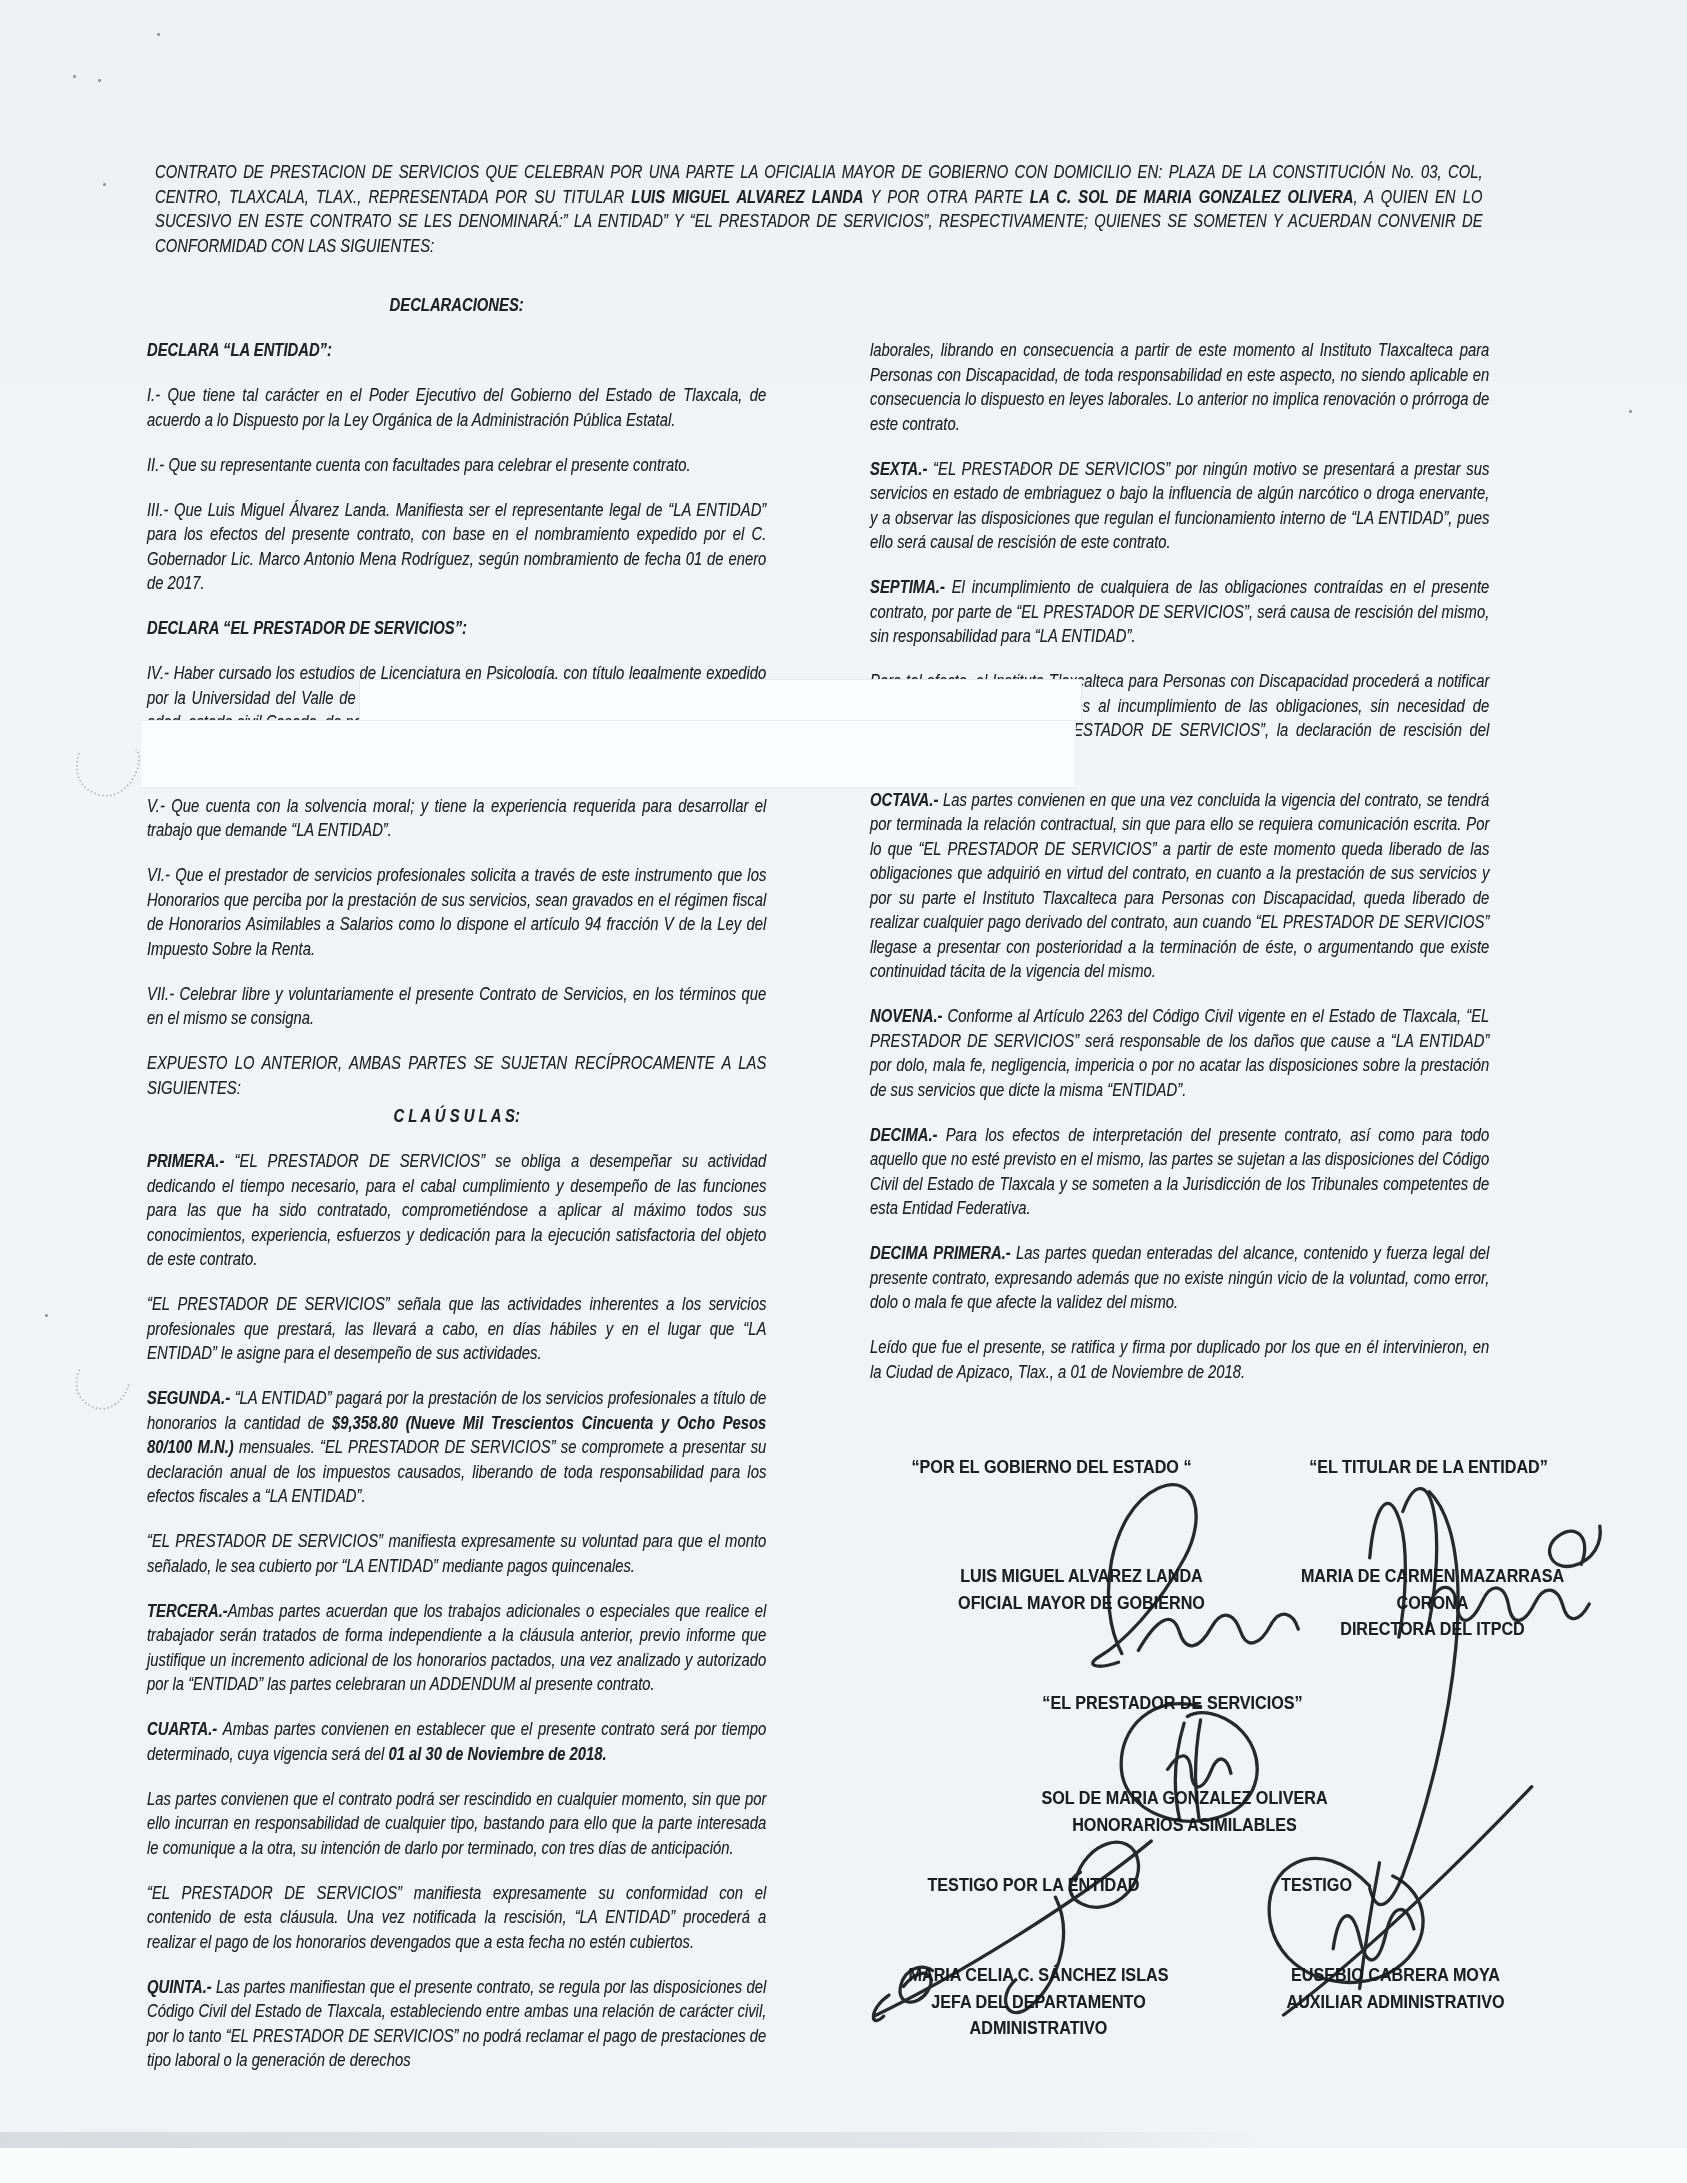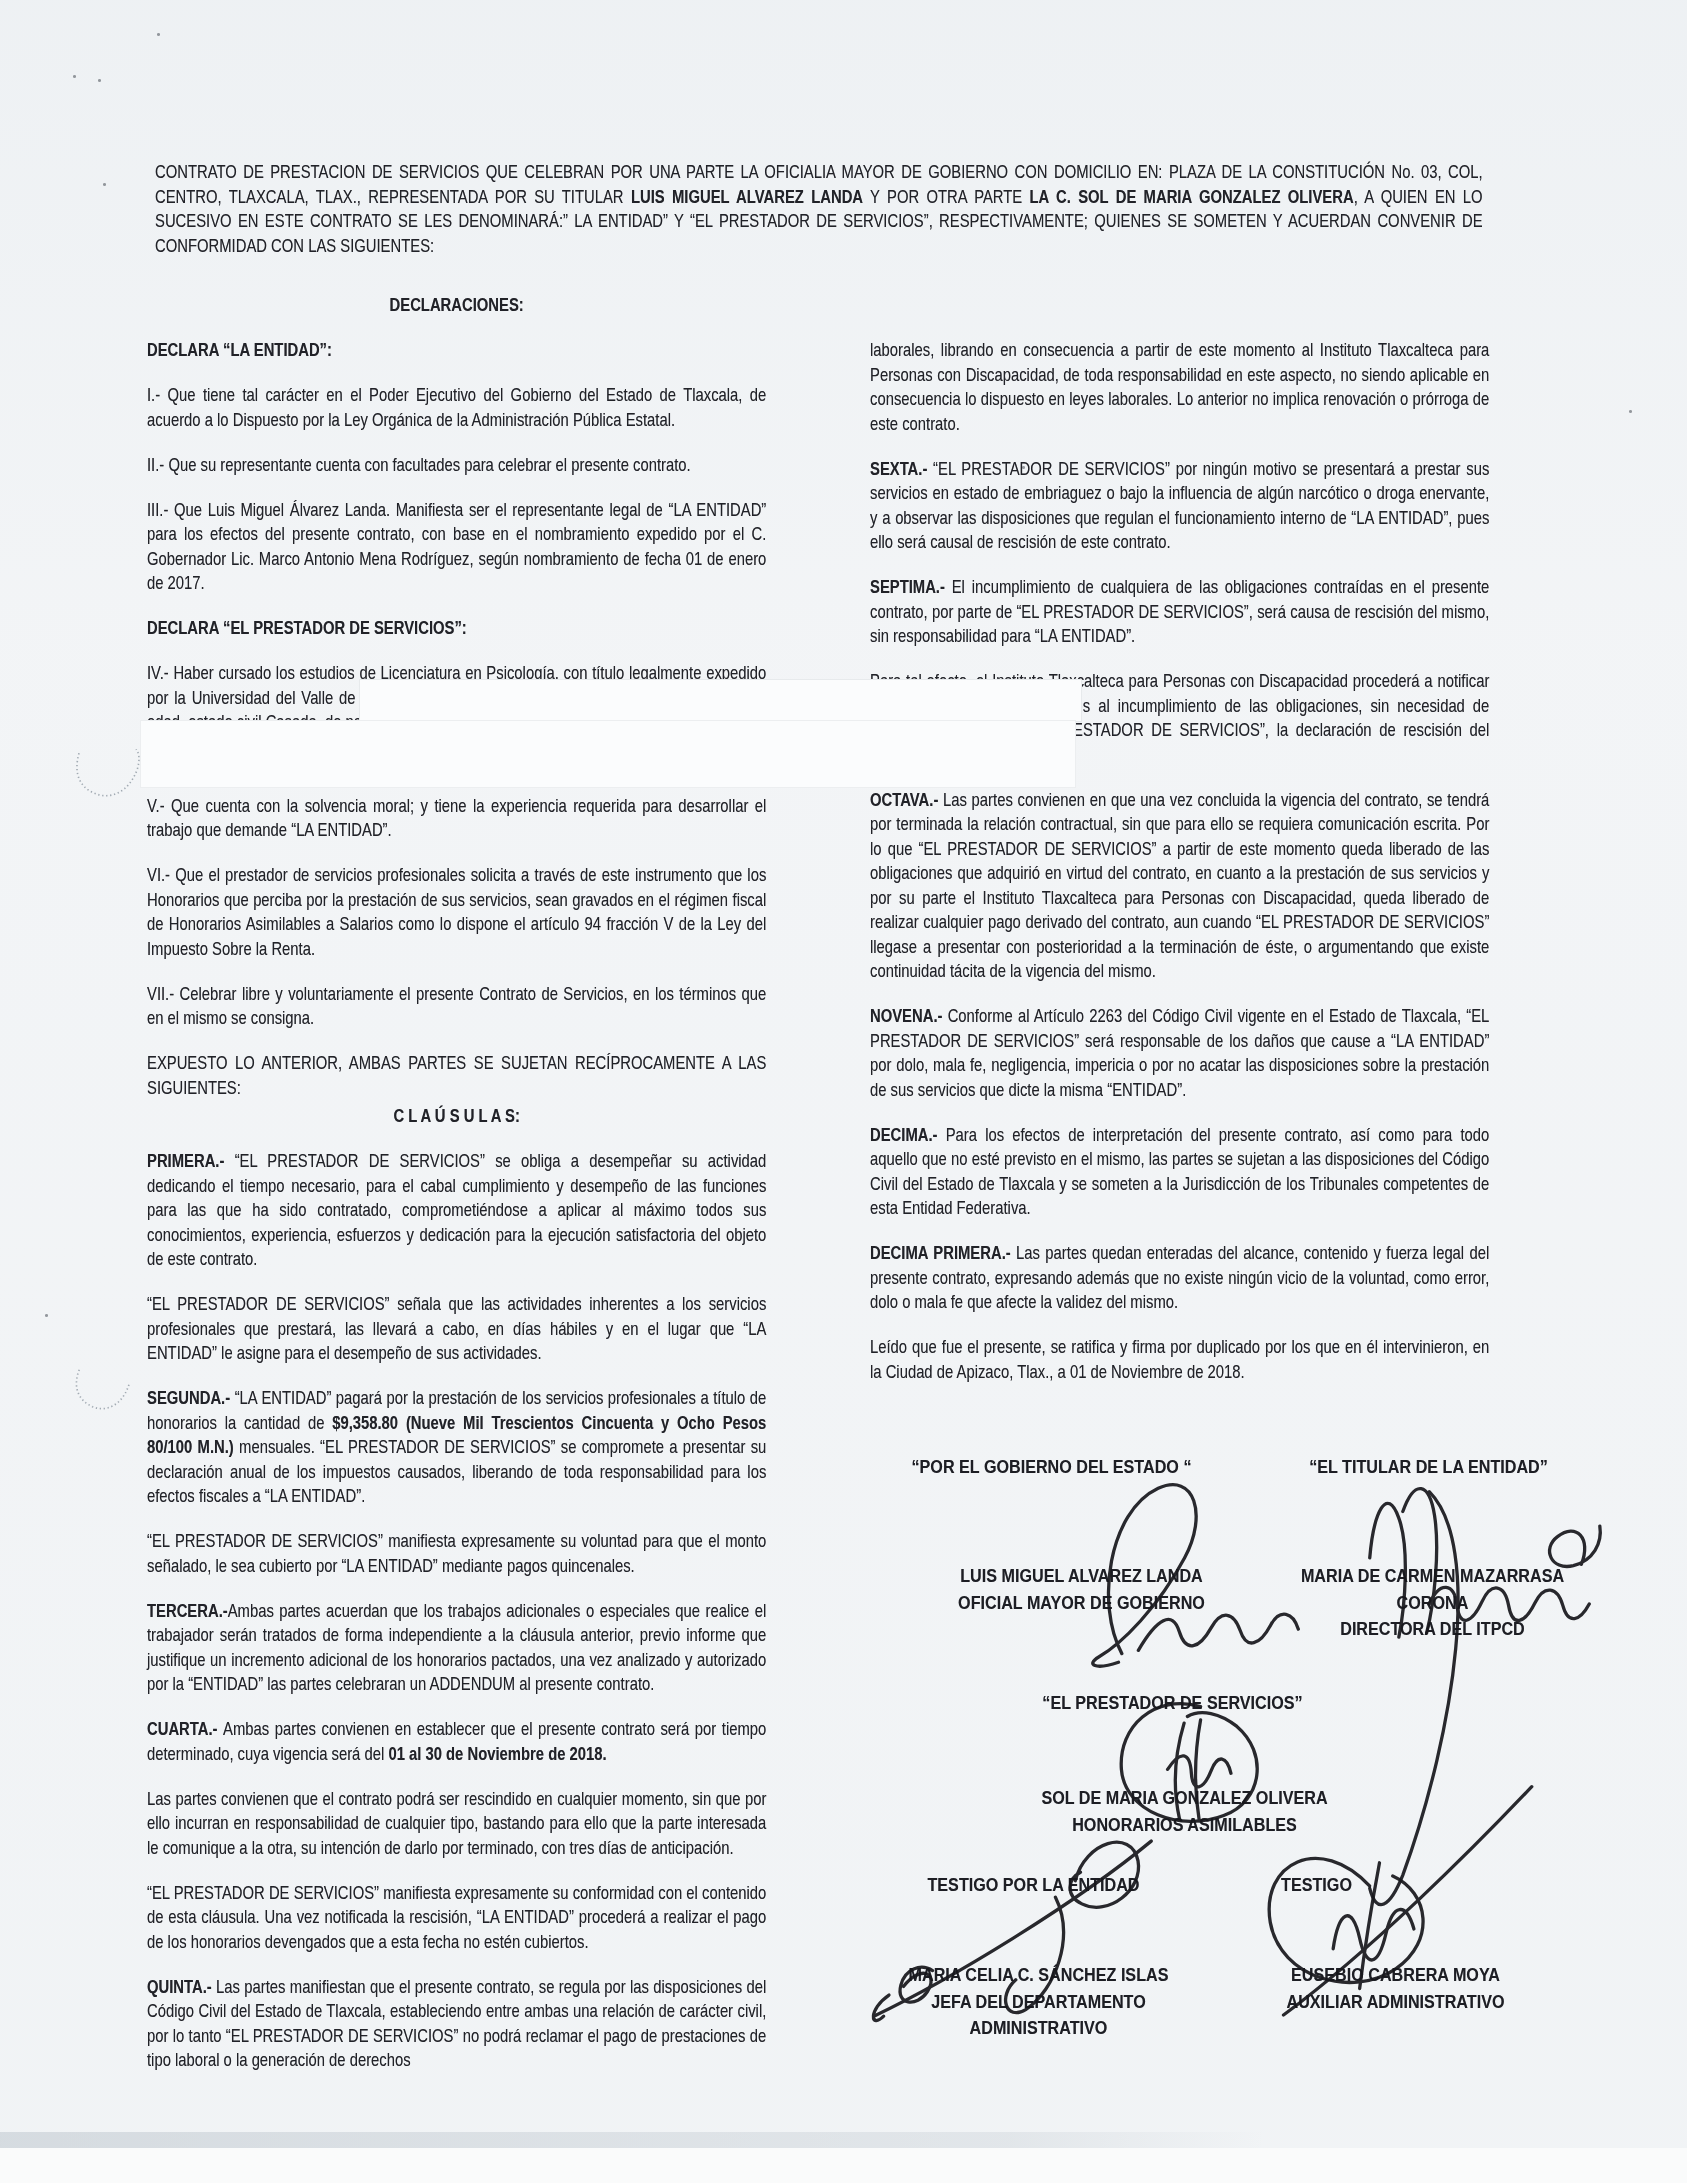--- a/index.html
+++ b/index.html
@@ -31,21 +31,21 @@
   .sig-label{position:absolute;width:423px;margin:0;text-align:center;font-size:19px;font-weight:700;
     transform:scaleX(.85);transform-origin:50% 0;color:#1d1e24;text-shadow:0 0 0.7px rgba(29,30,36,.35);z-index:4;}
   .sig-block{position:absolute;width:423px;text-align:center;font-size:19px;font-weight:700;line-height:26.5px;
     transform:scaleX(.85);transform-origin:50% 0;color:#1d1e24;text-shadow:0 0 0.7px rgba(29,30,36,.35);z-index:4;}
   .sig-svg{position:absolute;z-index:5;}
   .pencil{position:absolute;z-index:4;}
   .speck{position:absolute;width:3.3px;height:2.6px;border-radius:50%;background:rgba(70,75,82,.55);z-index:4;}
   .band-gray{position:absolute;left:0;top:2132px;width:1264px;height:17px;z-index:2;
     background:linear-gradient(90deg,rgba(186,195,203,.5),rgba(186,195,203,.28) 80%,rgba(186,195,203,0));}
   .band-white{position:absolute;left:0;top:2148px;width:1687px;height:36px;background:#fafbfb;z-index:2;}
-  .cols-layer{position:absolute;inset:0;z-index:2;}
+  .cols-layer{position:absolute;inset:0;z-index:2;font-style:italic;}
 </style>
 </head>
 <body>
 
 <div class="page">
 
   <div class="scan-tint"></div>
 
   <div class="redaction" style="left:359px;top:679px;width:721px;height:41px;"></div>
   <div class="redaction" style="left:140px;top:720px;width:934px;height:66px;border-color:#eceef0;"></div>

